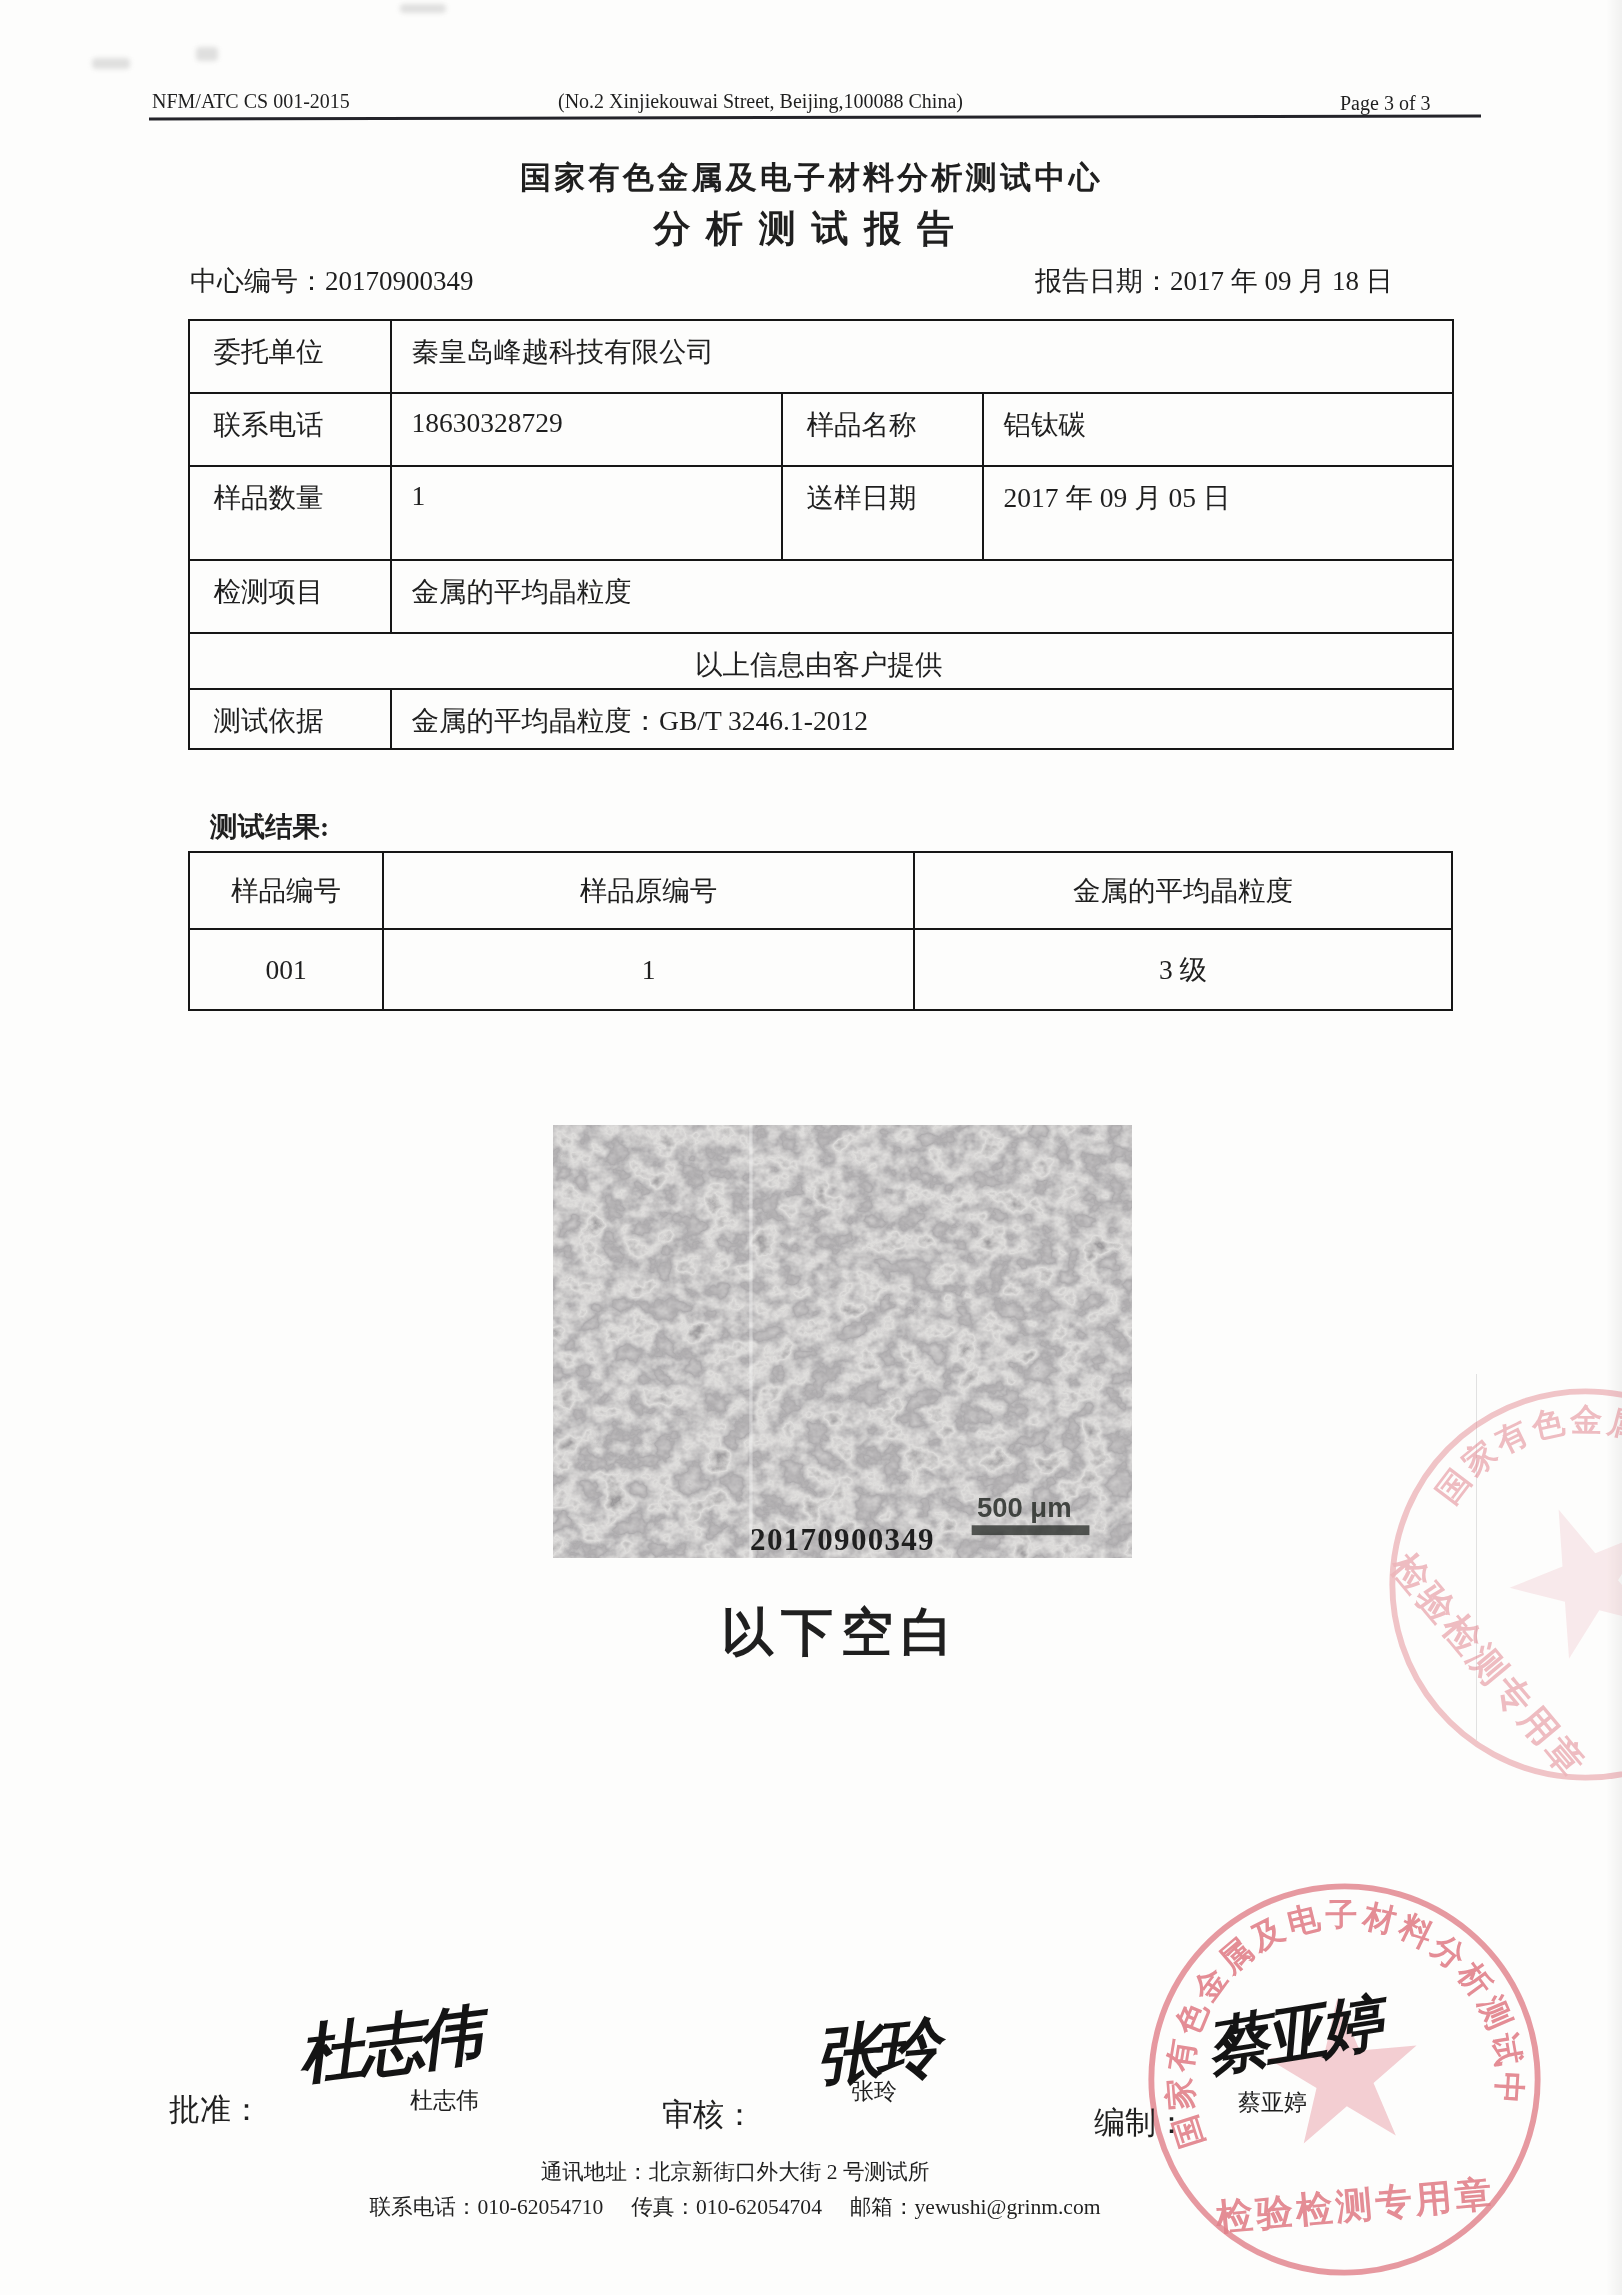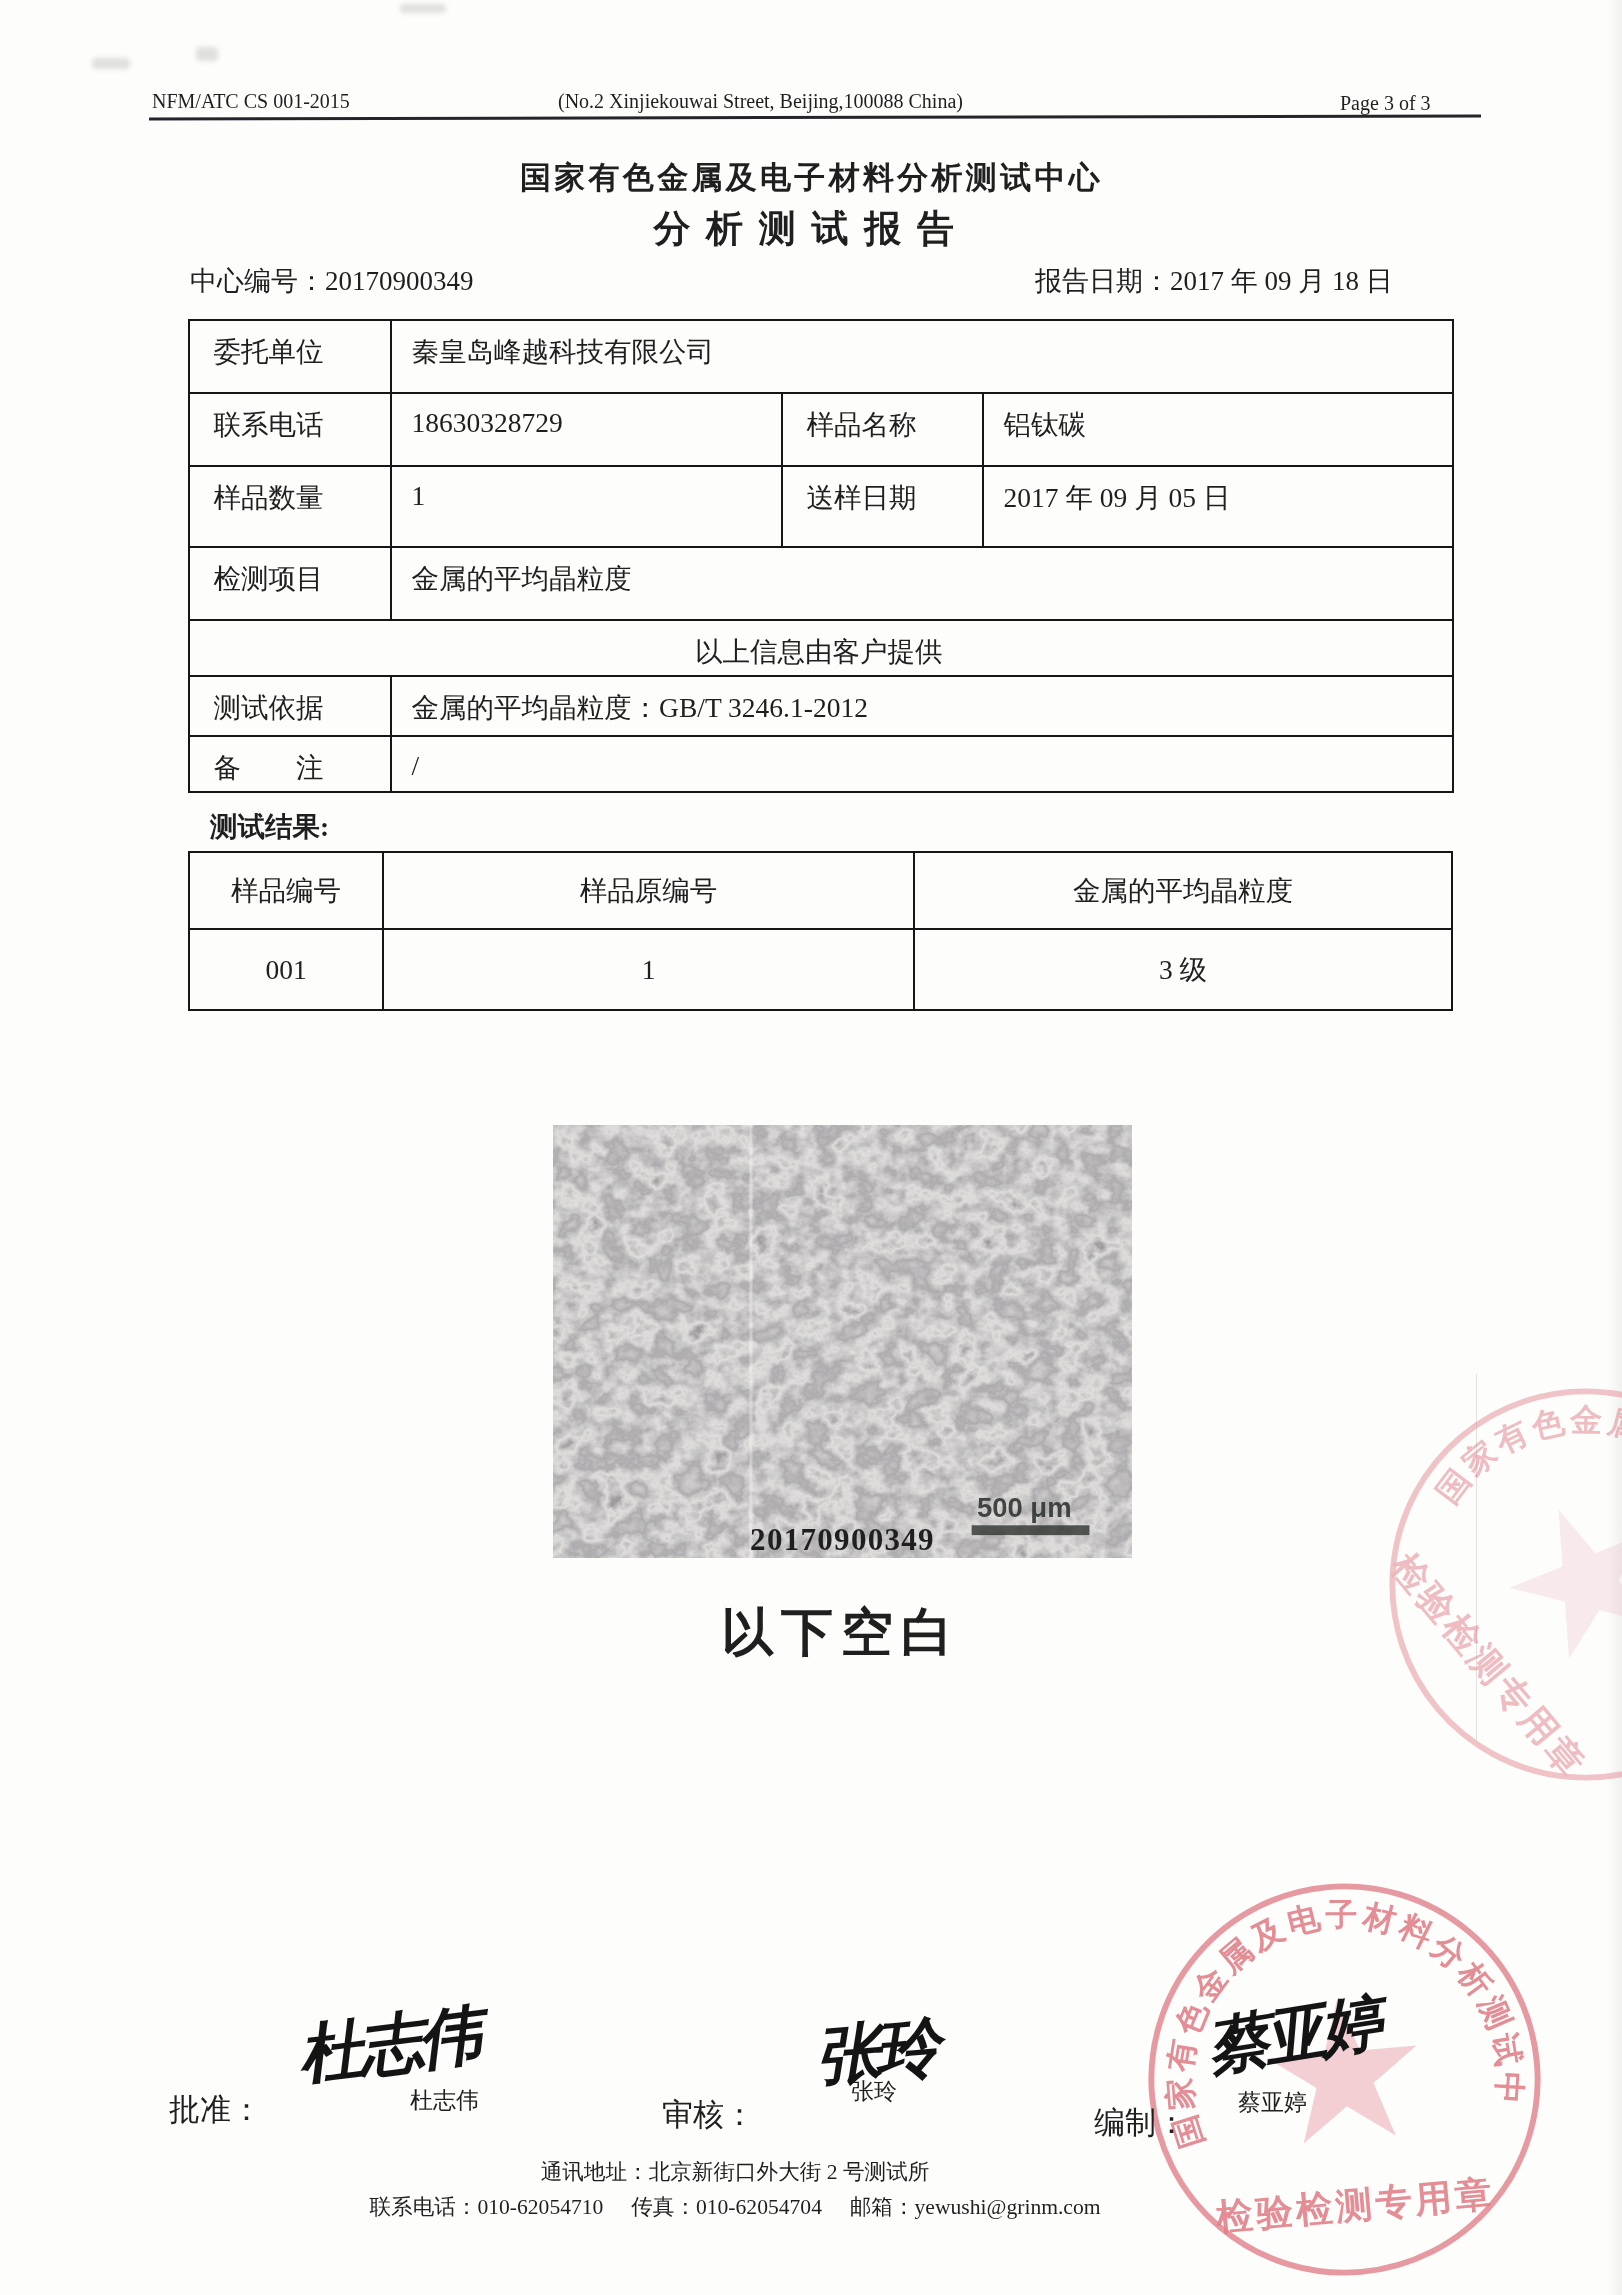--- a/index.html
+++ b/index.html
@@ -18,21 +18,21 @@
   .title-report{position:absolute;left:0;top:204px;width:1623px;text-align:center;
     font-size:37px;font-weight:700;letter-spacing:15.7px;}
   .meta-line{font-size:27px;white-space:nowrap;}
   
   table{border-collapse:collapse;table-layout:fixed;}
   .info-table{position:absolute;left:188px;top:319px;width:1263px;}
   .info-table td{border:2px solid #161616;font-size:27.5px;vertical-align:top;
     padding:13px 6.5px 5.2px 19.6px;overflow:hidden;white-space:nowrap;}
   .info-table td.lbl{padding-left:23.6px;}
   .info-table tr{height:73px;}
-  .info-table tr.r3{height:81px;}
+  .info-table tr.r3{height:94px;}
   .info-table tr.note-row{height:52px;}
   .info-table tr.r6{height:60px;}
   .info-table tr.r7{height:50px;}
   .info-table td.center{text-align:center;padding-left:2px;}
   .section-label{position:absolute;left:188px;top:809px;font-size:27.5px;font-weight:700;margin-left:22px;}
   .result-table{position:absolute;left:188px;top:851px;width:1263px;}
   .result-table td{border:2px solid #161616;font-size:27.5px;text-align:center;vertical-align:middle;white-space:nowrap;}
   .result-table tr.hrow{height:77px;}
   .result-table tr.drow{height:81px;}
   
@@ -112,24 +112,20 @@
     <tr>
       <td class="lbl">检测项目</td>
       <td colspan="3">金属的平均晶粒度</td>
     </tr>
     <tr class="note-row">
       <td colspan="4" class="center">以上信息由客户提供</td>
     </tr>
     <tr class="r6">
       <td class="lbl">测试依据</td>
       <td colspan="3">金属的平均晶粒度：GB/T 3246.1-2012</td>
-    </tr>
-    <tr class="r7">
-      <td class="lbl">备　　注</td>
-      <td colspan="3">/</td>
     </tr>
   </tbody>
     </table>
 
   <div class="section-label">测试结果:</div>
   <table class="result-table">
     <colgroup>
         <col style="width:194px">
         <col style="width:531px">
         <col style="width:538px">

